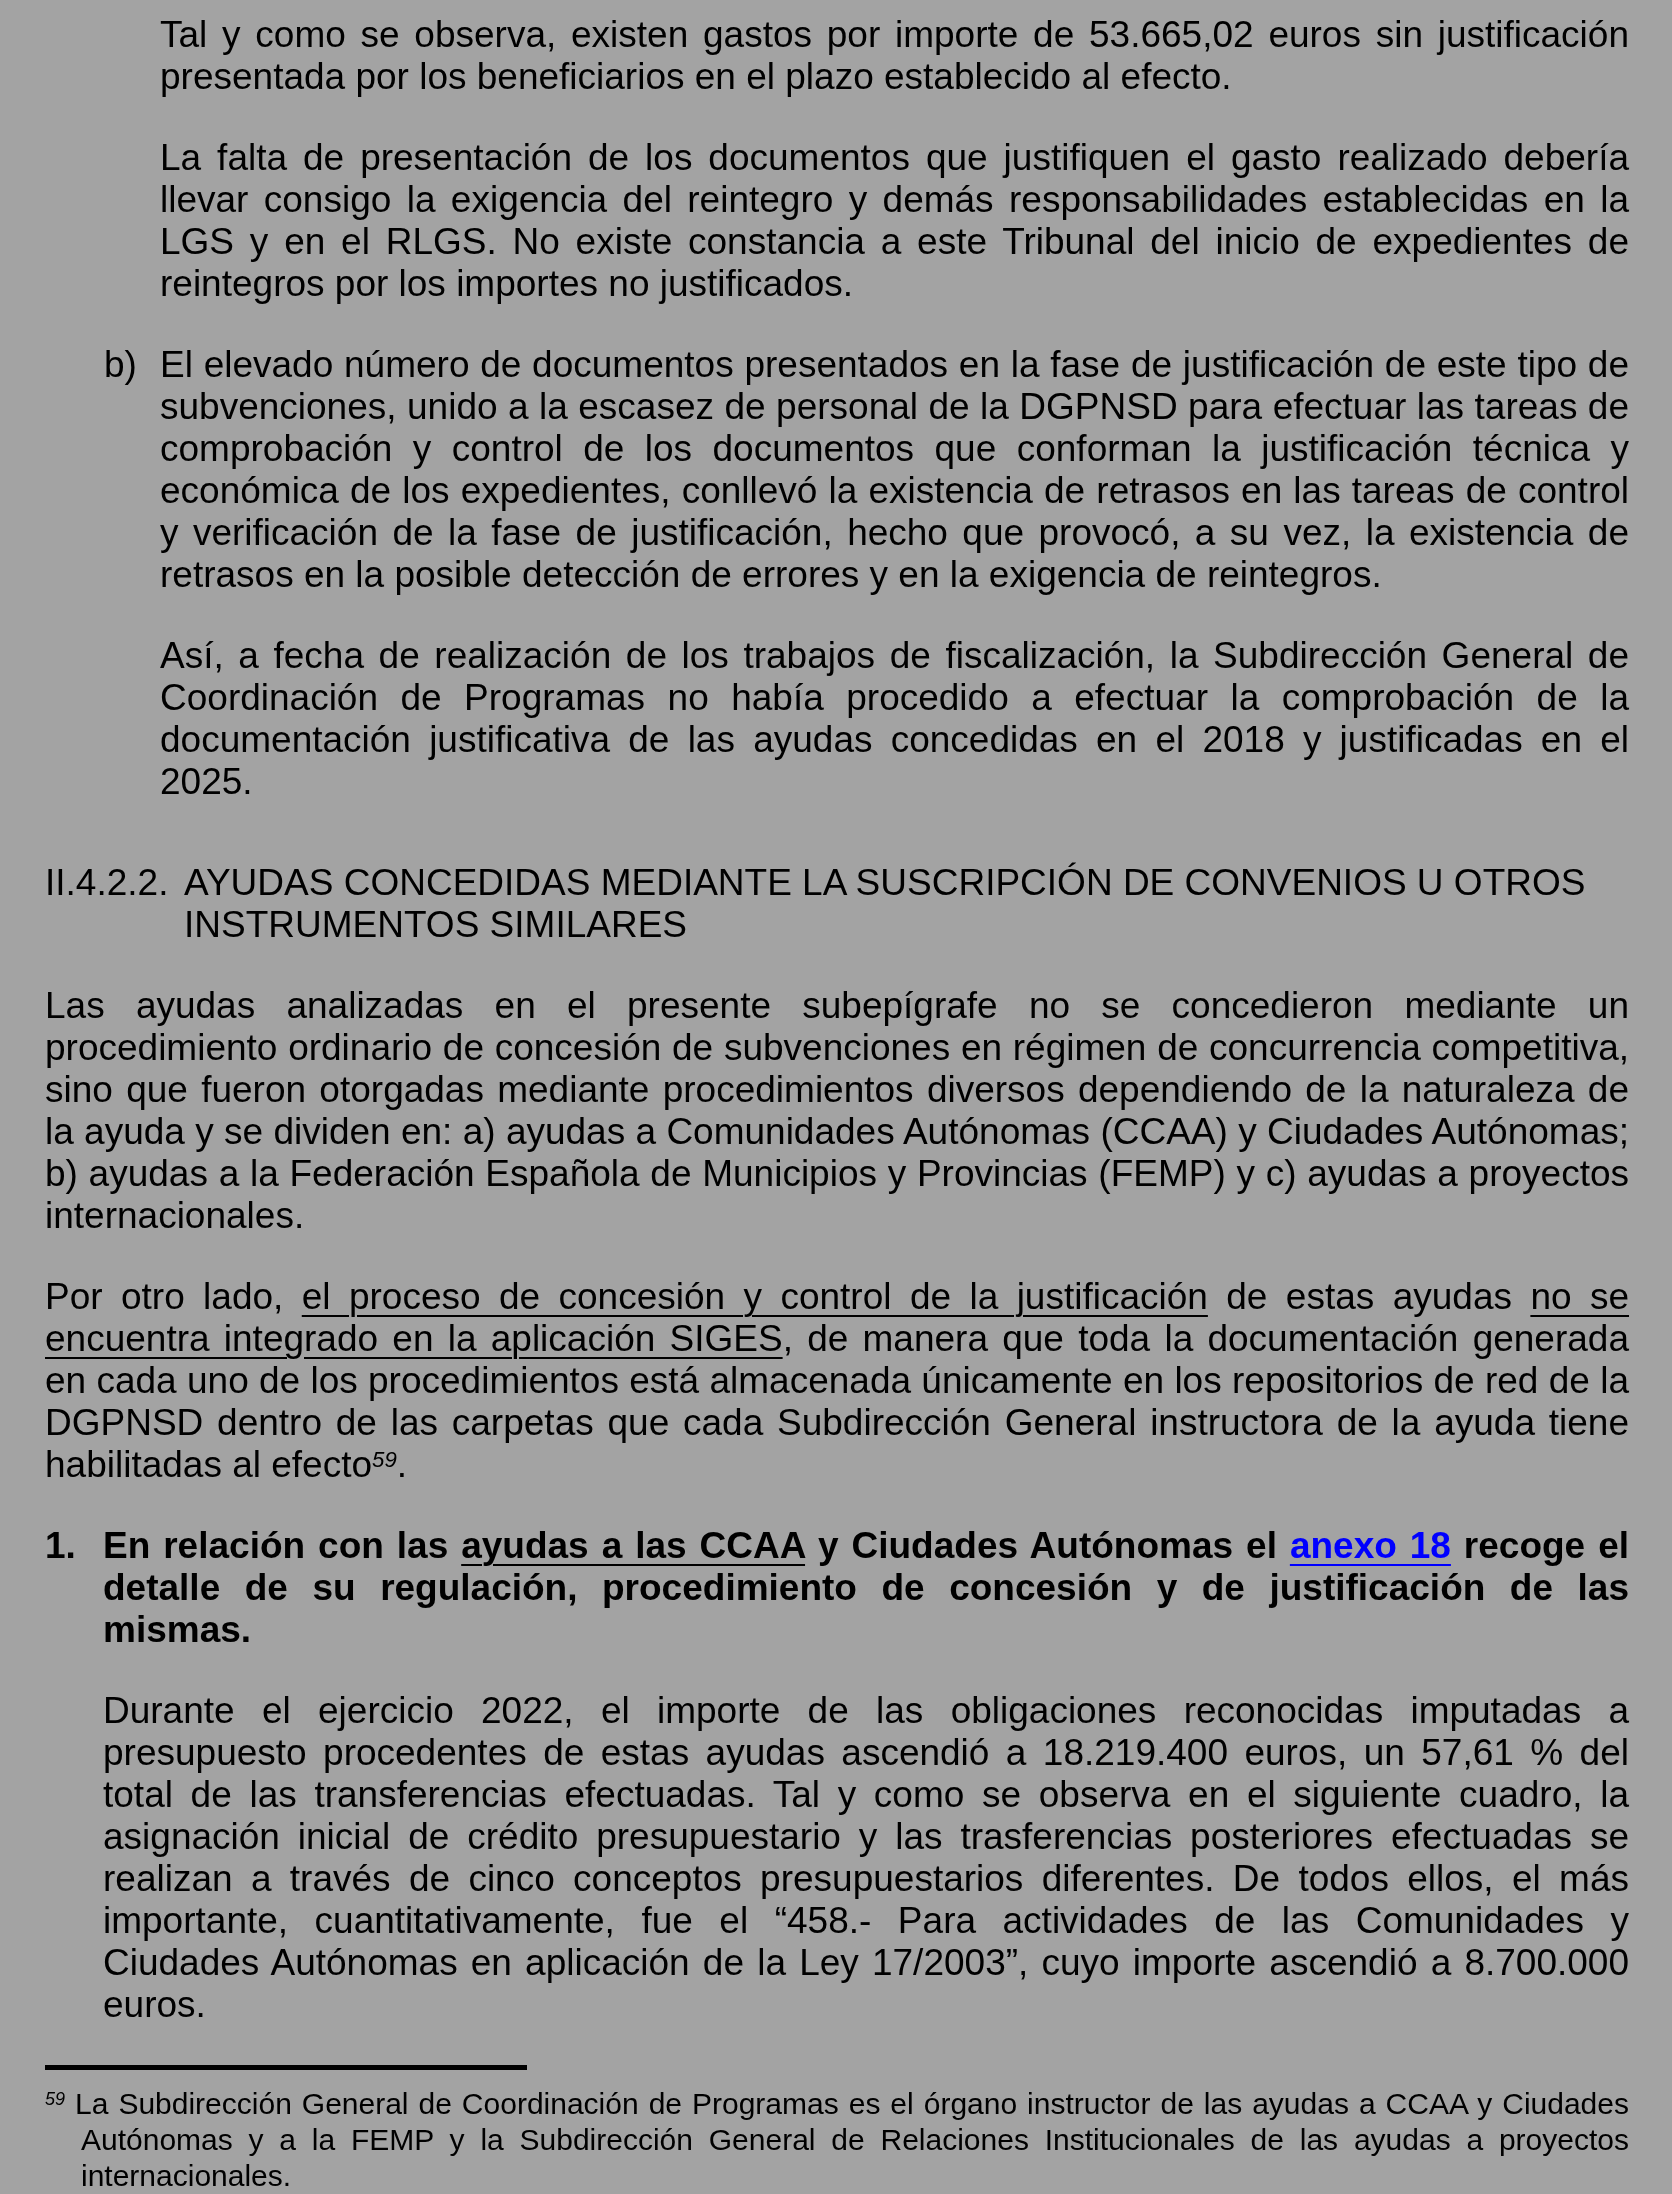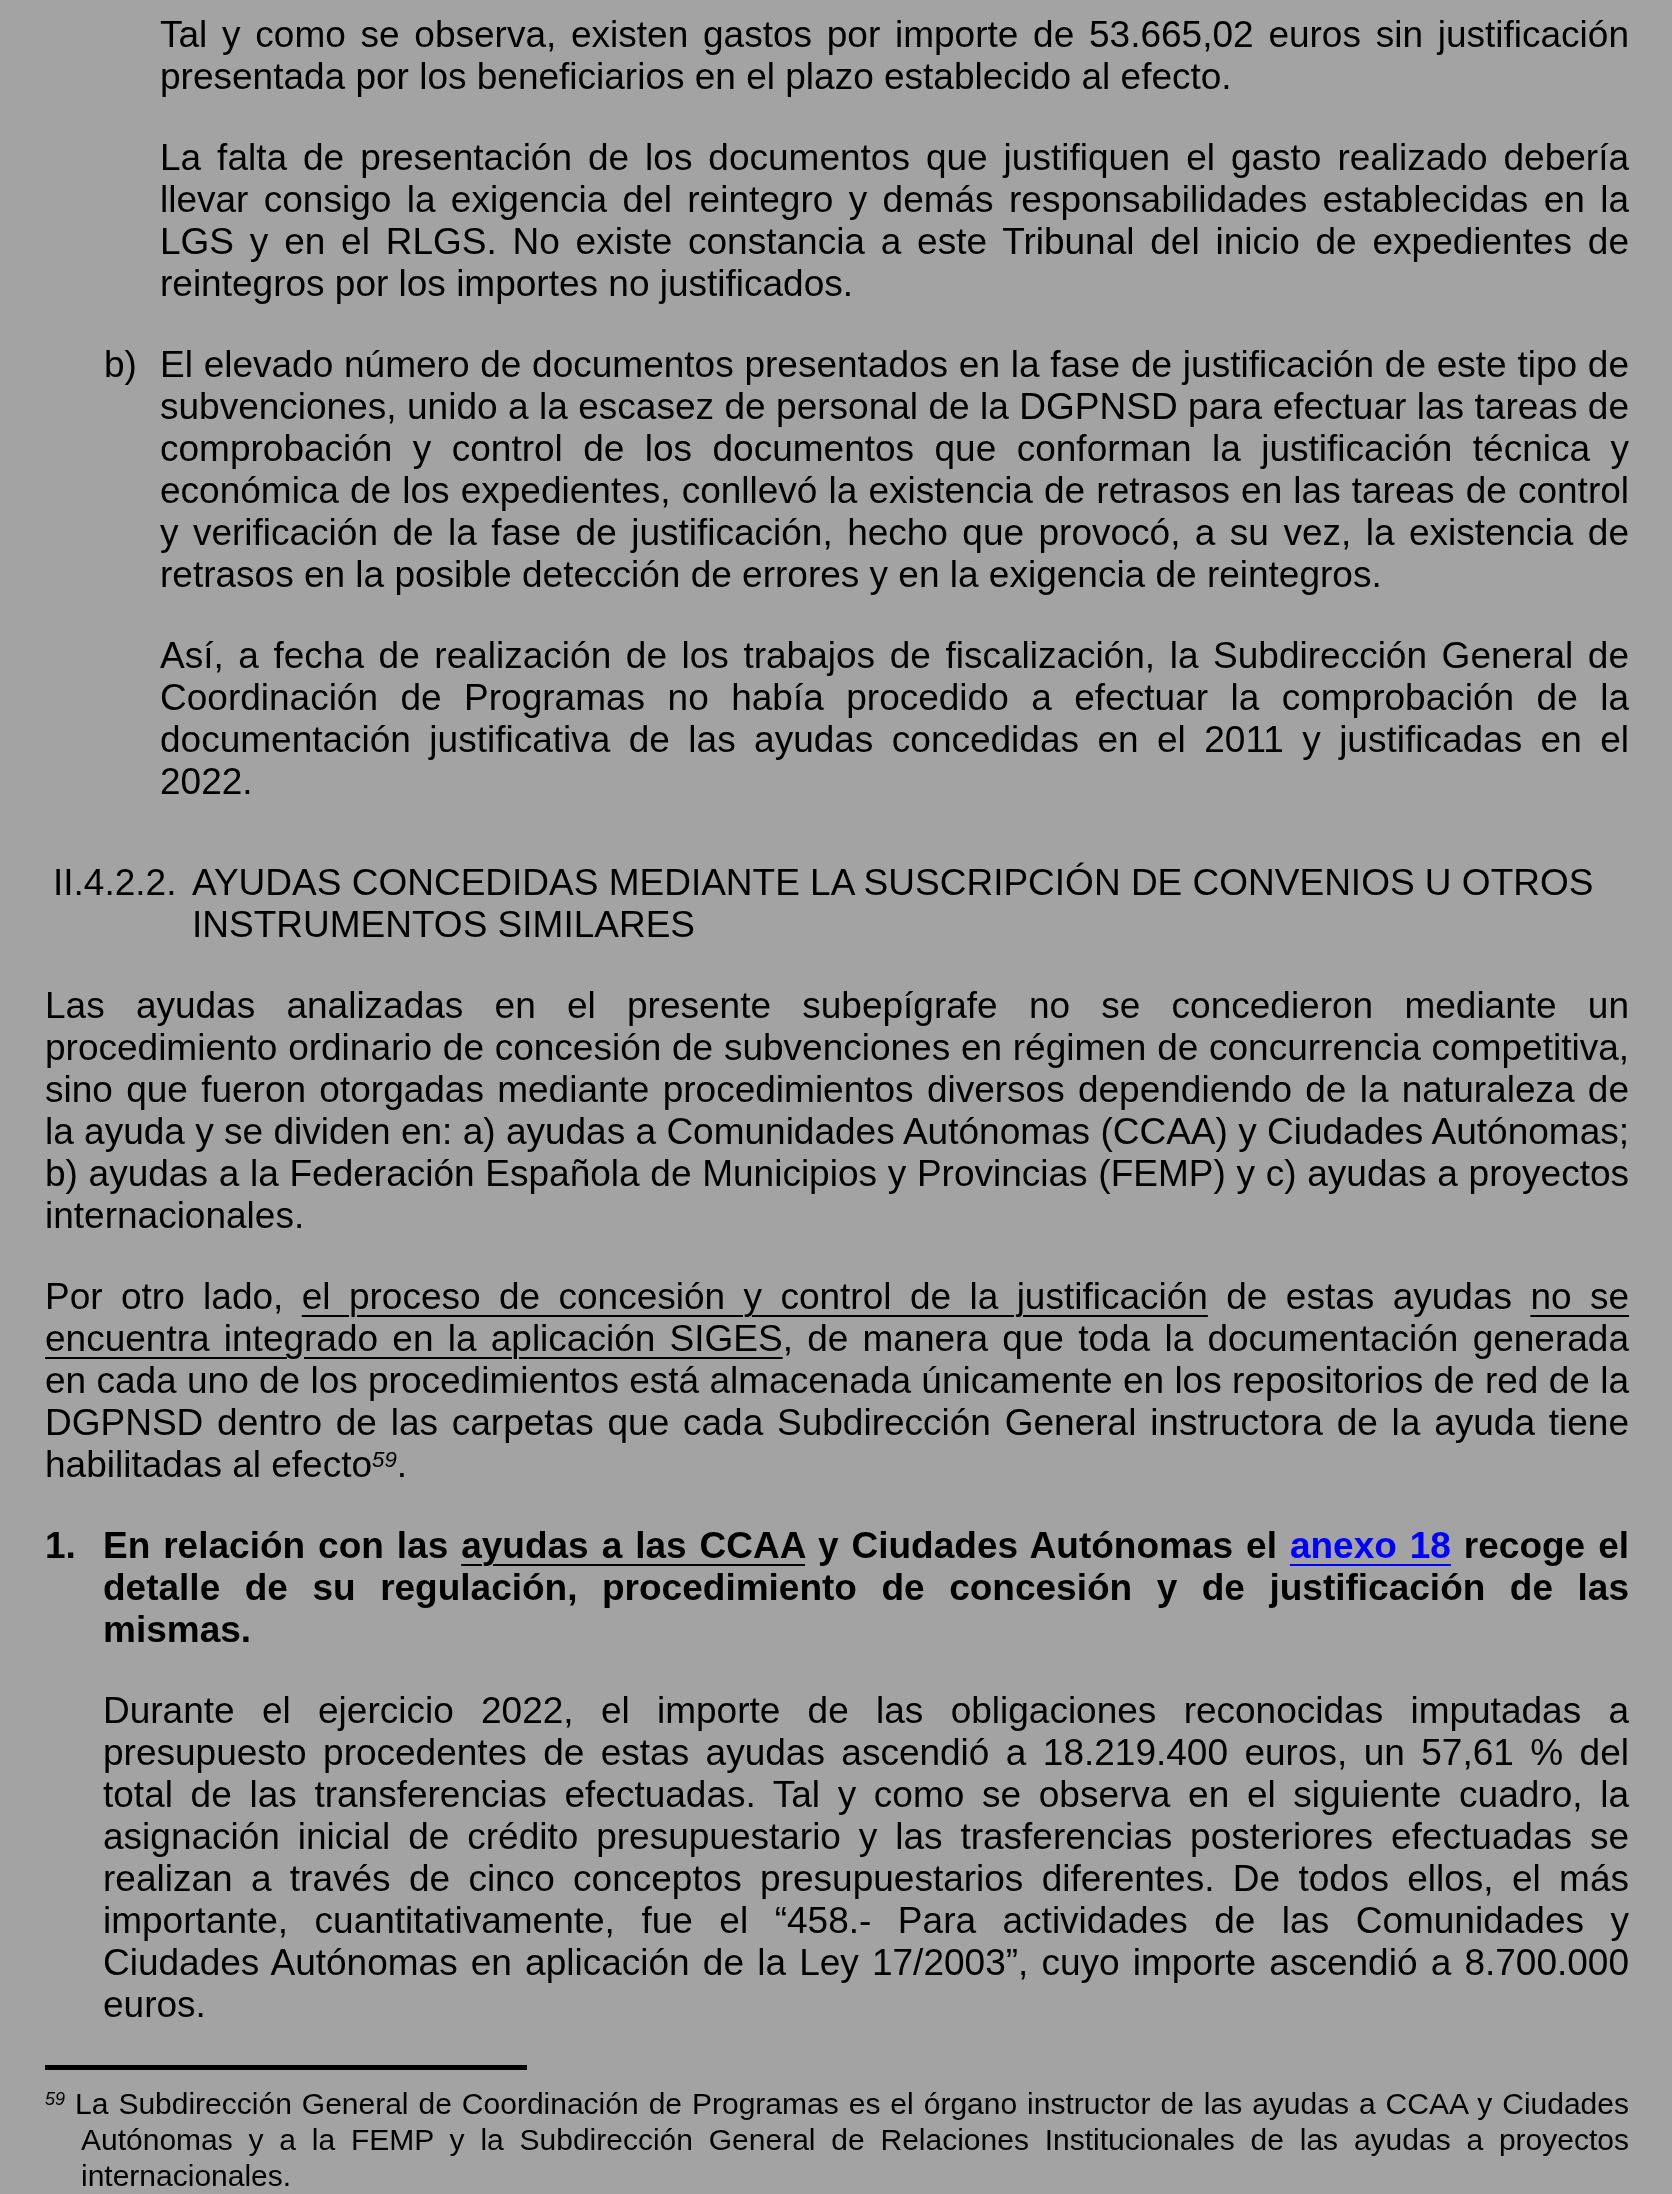--- a/index.html
+++ b/index.html
@@ -49,21 +49,21 @@
   .li-num .marker-num {
     display: inline-block;
     text-indent: 0;
     width: 58px;
   }
   .para.cont-num {
     margin-left: 58px;
   }
   
   .heading {
-    margin: 20px 0 39px 8px;
+    margin: 20px 0 39px 0;
     padding-left: 139px;
     text-indent: -139px;
     text-align: left;
   }
   .heading .h-num {
     display: inline-block;
     text-indent: 0;
     width: 139px;
   }
   .u {
@@ -109,21 +109,21 @@
 <body>
 
 <div class="page">
 
   <p class="para indent"><span>Tal y como se observa, existen gastos por importe de 53.665,02 euros sin justificación presentada por los beneficiarios en el plazo establecido al efecto.</span></p>
 
   <p class="para indent"><span>La falta de presentación de los documentos que justifiquen el gasto realizado debería llevar consigo la exigencia del reintegro y demás responsabilidades establecidas en la LGS y en el RLGS. No existe constancia a este Tribunal del inicio de expedientes de reintegros por los importes no justificados.</span></p>
 
   <p class="para li-b"><span class="marker-b">b)</span><span><span>El elevado número de documentos presentados en la fase de justificación de este tipo de subvenciones, unido a la escasez de personal de la DGPNSD para efectuar las tareas de comprobación y control de los documentos que conforman la justificación técnica y económica de los expedientes, conllevó la existencia de retrasos en las tareas de control y verificación de la fase de justificación, hecho que provocó, a su vez, la existencia de retrasos en la posible detección de errores y en la exigencia de reintegros.</span></span></p>
 
-  <p class="para indent"><span>Así, a fecha de realización de los trabajos de fiscalización, la Subdirección General de Coordinación de Programas no había procedido a efectuar la comprobación de la documentación justificativa de las ayudas concedidas en el 2011 y justificadas en el 2022.</span></p>
+  <p class="para indent"><span>Así, a fecha de realización de los trabajos de fiscalización, la Subdirección General de Coordinación de Programas no había procedido a efectuar la comprobación de la documentación justificativa de las ayudas concedidas en el 2018 y justificadas en el 2025.</span></p>
 
   <h2 class="para heading" style="font-size:37px; font-weight:normal;"><span class="h-num">II.4.2.2.</span><span>AYUDAS CONCEDIDAS MEDIANTE LA SUSCRIPCIÓN DE CONVENIOS U OTROS INSTRUMENTOS SIMILARES</span></h2>
 
   <p class="para"><span>Las ayudas analizadas en el presente subepígrafe no se concedieron mediante un procedimiento ordinario de concesión de subvenciones en régimen de concurrencia competitiva, sino que fueron otorgadas mediante procedimientos diversos dependiendo de la naturaleza de la ayuda y se dividen en: a) ayudas a Comunidades Autónomas (CCAA) y Ciudades Autónomas; b) ayudas a la Federación Española de Municipios y Provincias (FEMP) y c) ayudas a proyectos internacionales.</span></p>
 
   <p class="para"><span>Por otro lado, </span><span class="u">el proceso de concesión y control de la justificación</span><span> de estas ayudas </span><span class="u">no se encuentra integrado en la aplicación SIGES</span><span>, de manera que toda la documentación generada en cada uno de los procedimientos está almacenada únicamente en los repositorios de red de la DGPNSD dentro de las carpetas que cada Subdirección General instructora de la ayuda tiene habilitadas al efecto</span><sup class="ref">59</sup><span>.</span></p>
 
 
   <p class="para li-num"><span class="marker-num">1.</span><span><span>En relación con las </span><span class="u">ayudas a las CCAA</span><span> y Ciudades Autónomas el </span><span class="link">anexo 18</span><span> recoge el detalle de su regulación, procedimiento de concesión y de justificación de las mismas.</span></span></p>
 

